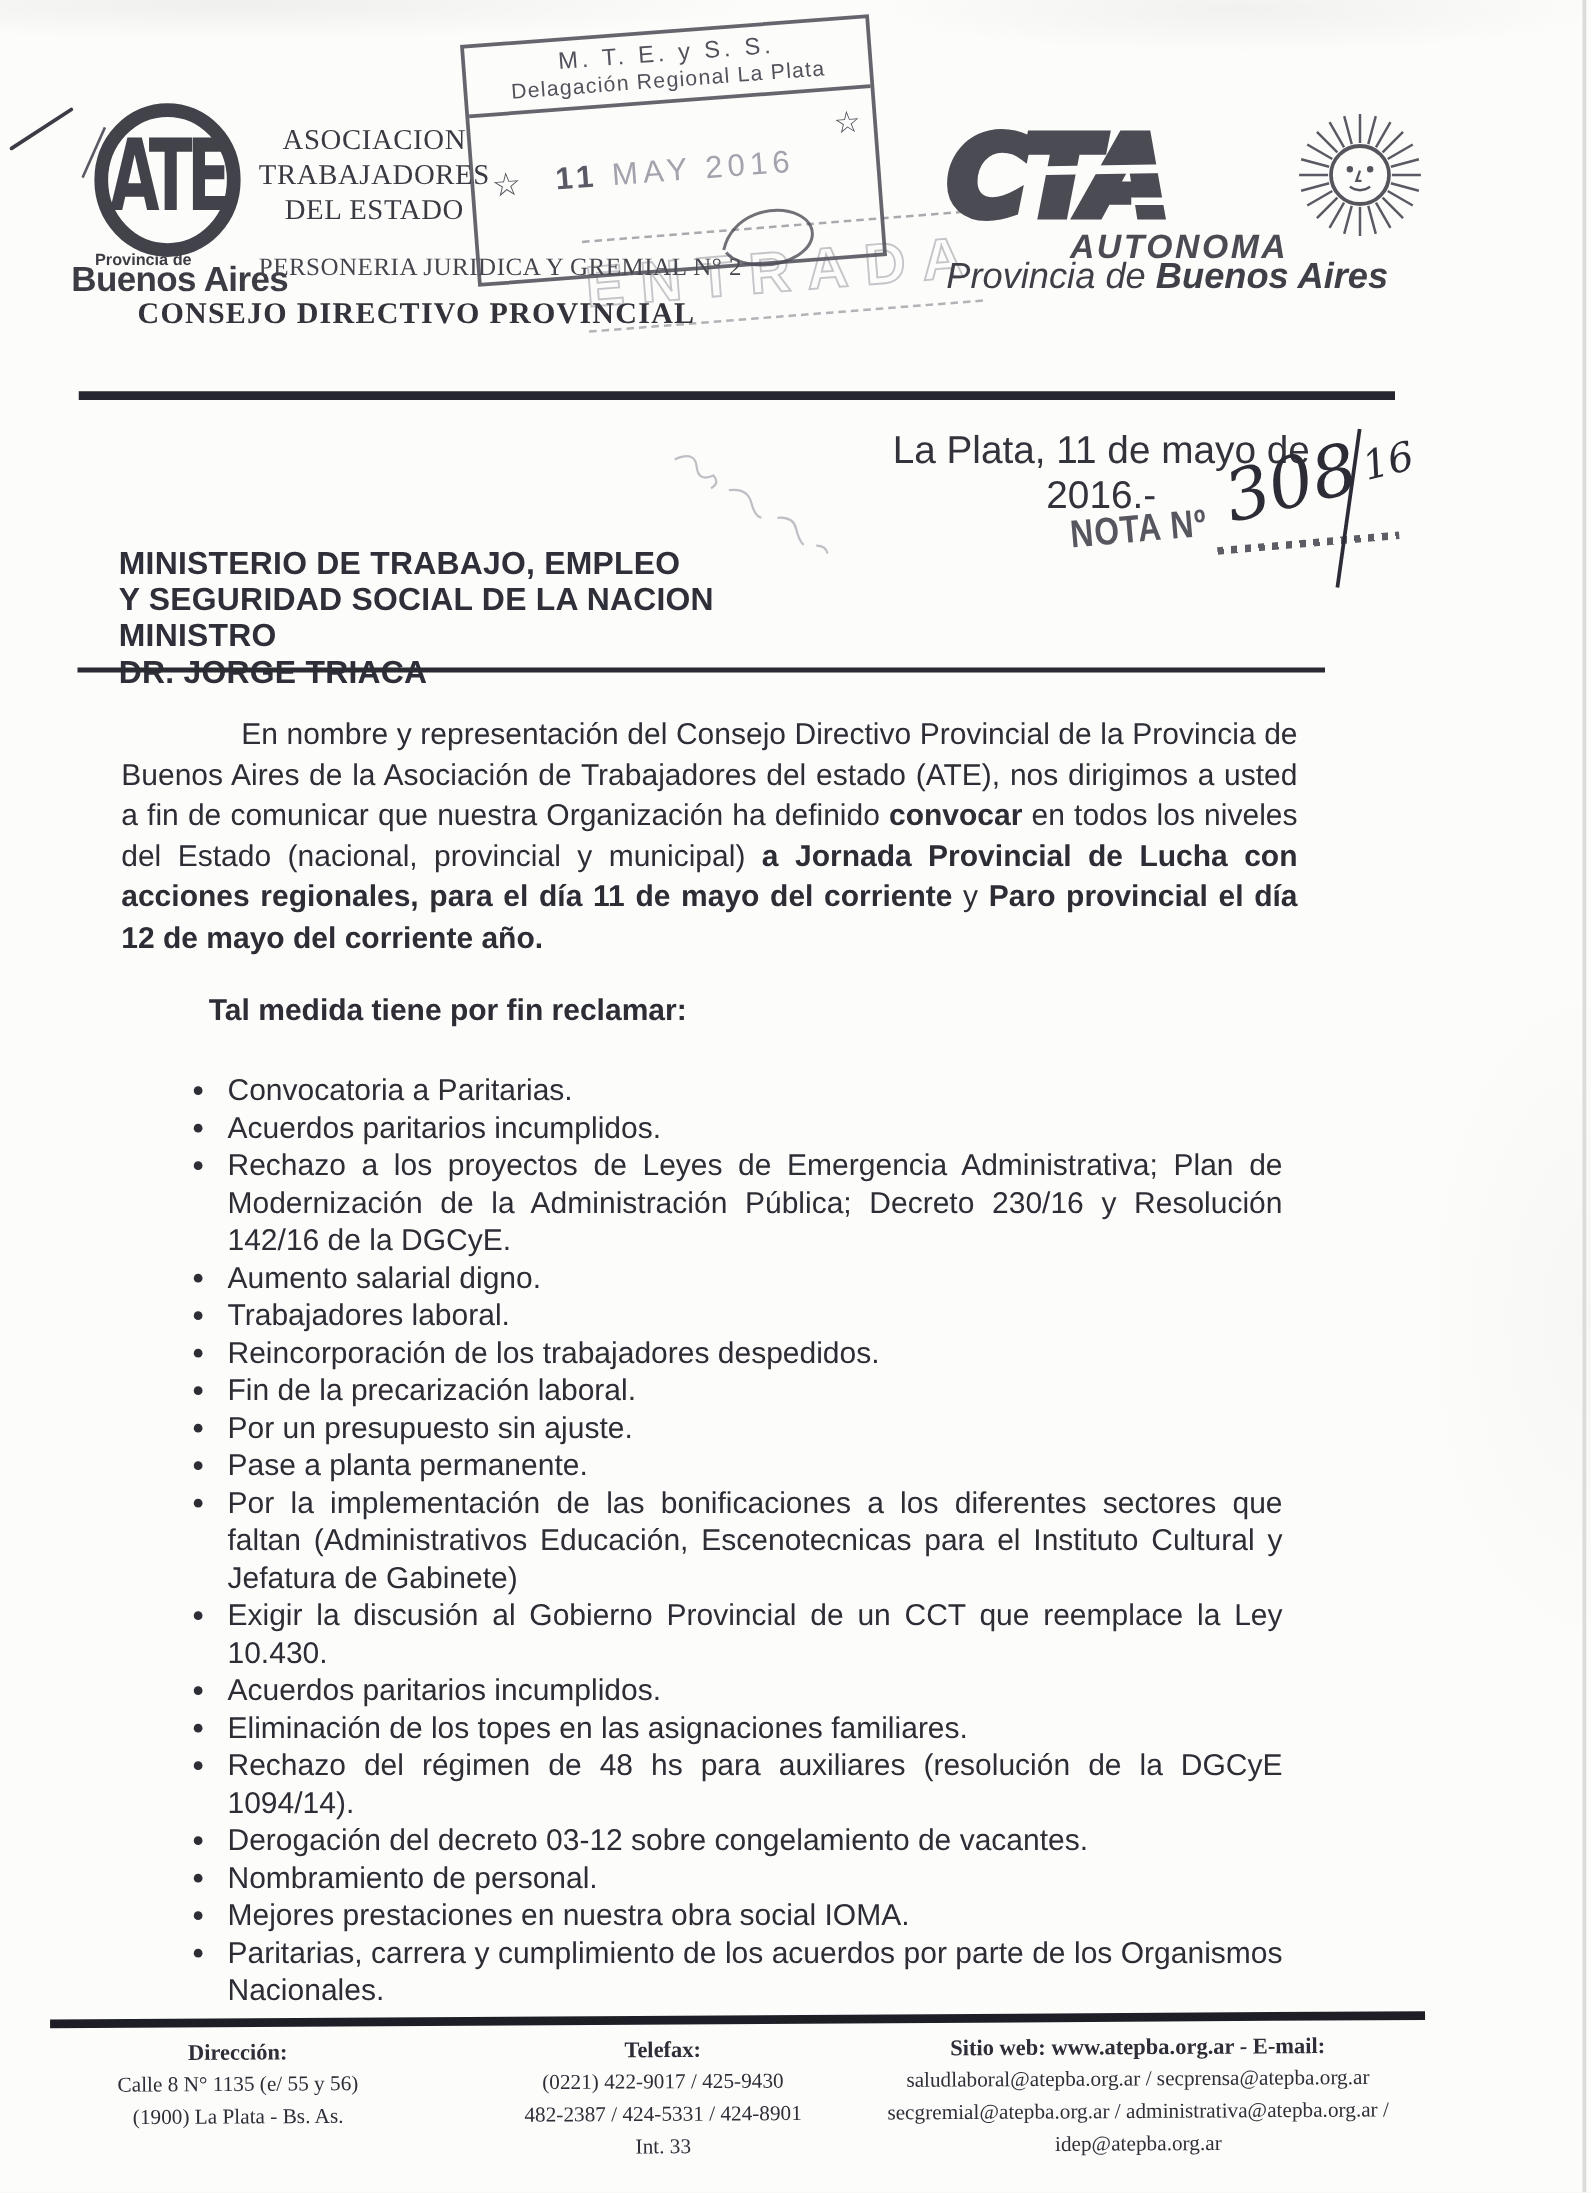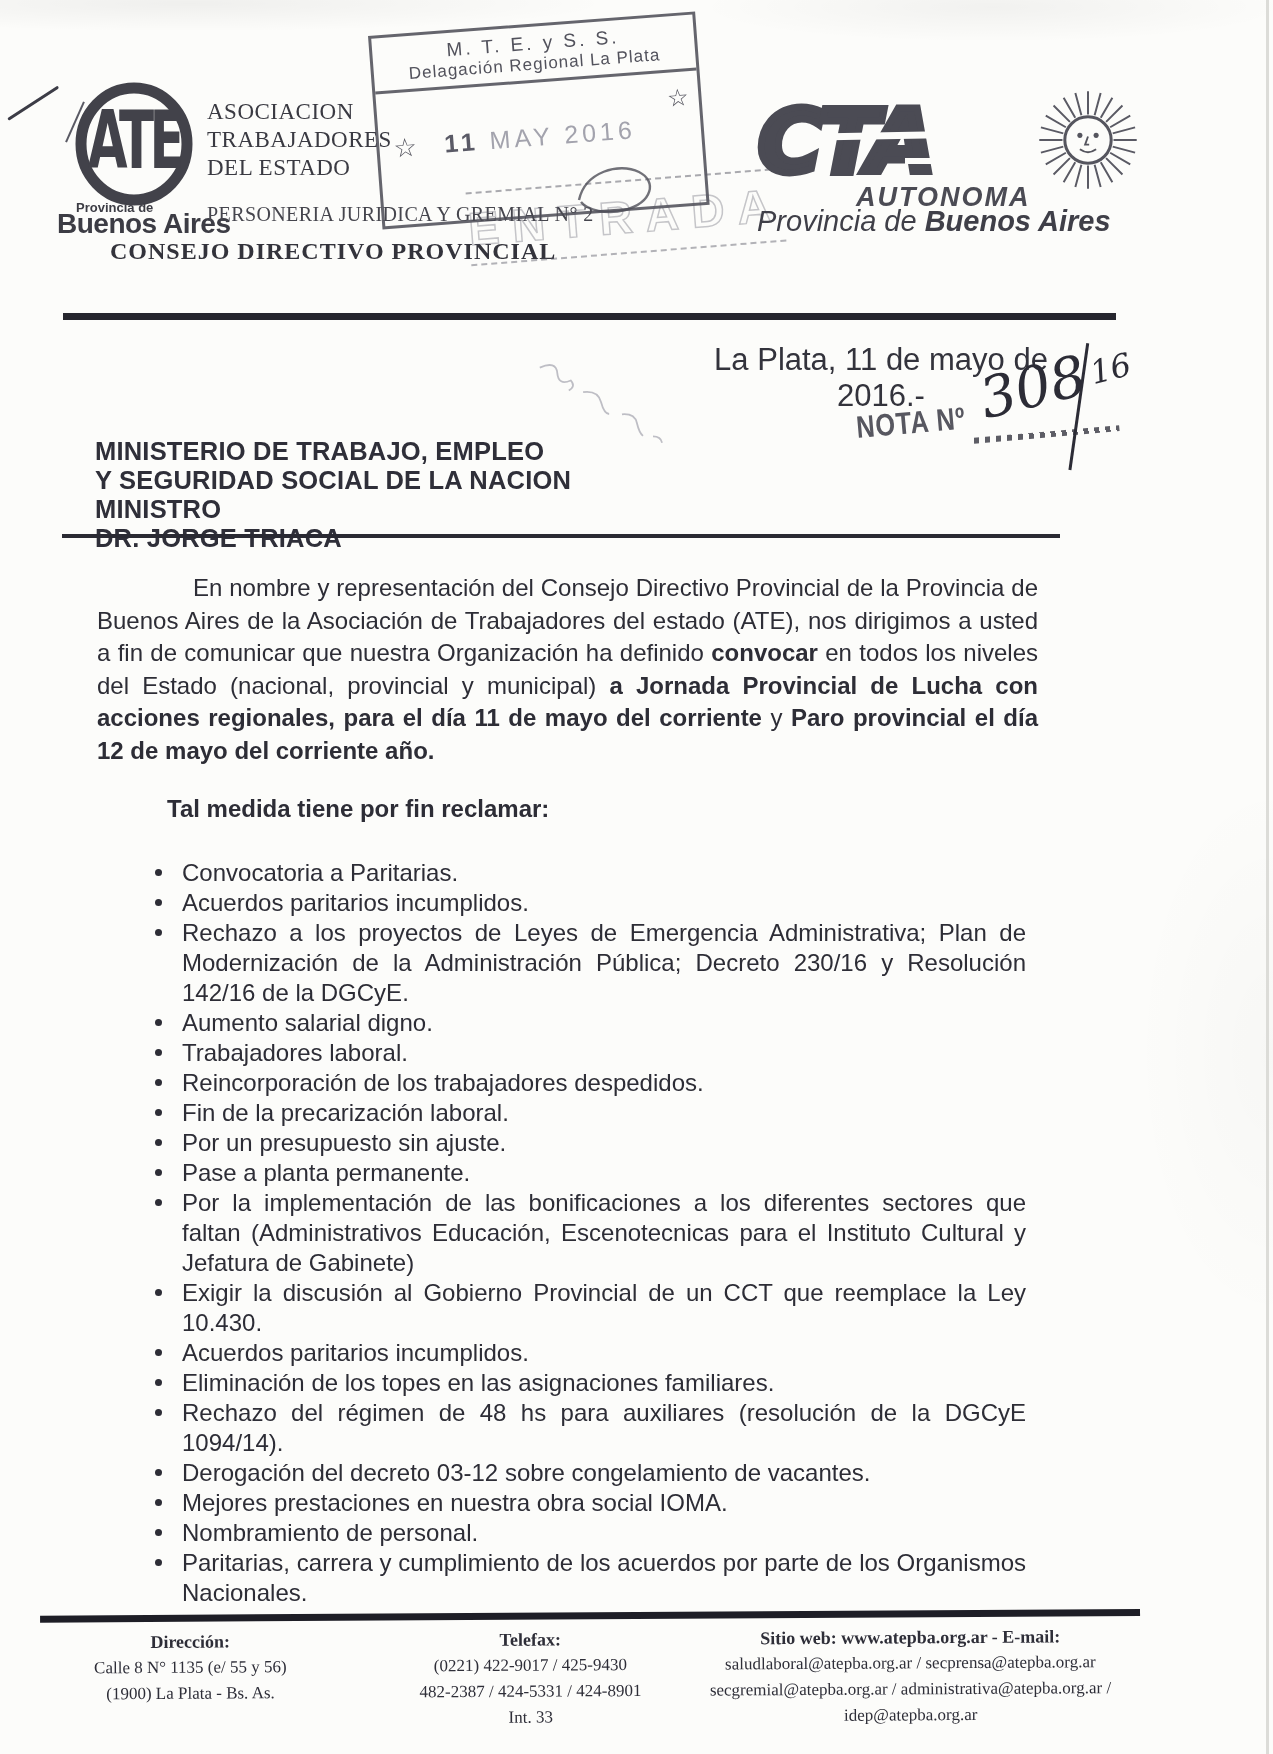--- a/index.html
+++ b/index.html
@@ -20,21 +20,21 @@
   }
   .abs{position:absolute;}
   .ser{font-family:"Liberation Serif", serif;}
   .b{font-weight:bold;}
   .scan-edge{right:4px;top:0;width:3px;height:100%;background:#dcdcd8;}
 
   
   .pen-stroke{left:8px;top:118px;width:60px;height:3px;background:#3c3c46;transform:rotate(-33deg);transform-origin:left center;border-radius:2px;}
   .staple{left:74px;top:100px;width:2px;height:44px;background:#5a5a64;transform:rotate(24deg);}
   .ate-logo{left:74px;top:82px;}
-  .org-lines{left:207px;top:98px;font-size:23px;line-height:28px;letter-spacing:.5px;color:#3a3a42;}
+  .org-lines{left:207px;top:98px;font-size:23px;line-height:28px;letter-spacing:.5px;color:#3a3a42;text-align:center;}
   .prov-small{left:76px;top:200px;font-size:13px;font-weight:bold;color:#3c3c44;}
   .prov-big{left:57px;top:208px;font-size:28px;font-weight:bold;letter-spacing:-.5px;color:#3c3c44;}
   .personeria{left:207px;top:203px;font-size:20px;letter-spacing:.4px;color:#45454d;}
   .consejo{left:110px;top:238px;font-size:24px;font-weight:bold;letter-spacing:1px;color:#33333b;}
 
   
   .mteyss{left:368px;top:36px;width:322px;height:188px;border:3px solid rgba(74,74,84,.85);
     transform:rotate(-4.3deg);transform-origin:top left;color:var(--stamp);}
   .mteyss .band{border-bottom:3px solid rgba(74,74,84,.85);text-align:center;padding:6px 0 5px;}
   .mteyss .l1{font-size:19px;letter-spacing:3px;}
@@ -203,22 +203,22 @@
         <li>Reincorporación de los trabajadores despedidos.</li>
         <li>Fin de la precarización laboral.</li>
         <li>Por un presupuesto sin ajuste.</li>
         <li>Pase a planta permanente.</li>
         <li>Por la implementación de las bonificaciones a los diferentes sectores que faltan (Administrativos Educación, Escenotecnicas para el Instituto Cultural y Jefatura de Gabinete)</li>
         <li>Exigir la discusión al Gobierno Provincial de un CCT que reemplace la Ley 10.430.</li>
         <li>Acuerdos paritarios incumplidos.</li>
         <li>Eliminación de los topes en las asignaciones familiares.</li>
         <li>Rechazo del régimen de 48 hs para auxiliares (resolución de la DGCyE 1094/14).</li>
         <li>Derogación del decreto 03-12 sobre congelamiento de vacantes.</li>
+        <li>Nombramiento de personal.</li>
         <li>Mejores prestaciones en nuestra obra social IOMA.</li>
-        <li>Nombramiento de personal.</li>
         <li>Paritarias, carrera y cumplimiento de los acuerdos por parte de los Organismos Nacionales.</li>
       </ul>
   </div>
 
   <div class="abs foot">
     <div class="foot-rule"></div>
     <div class="fcol fc1">
       <div class="t">Dirección:</div>
       <div>
           <div>Calle 8 N° 1135 (e/ 55 y 56)</div>

